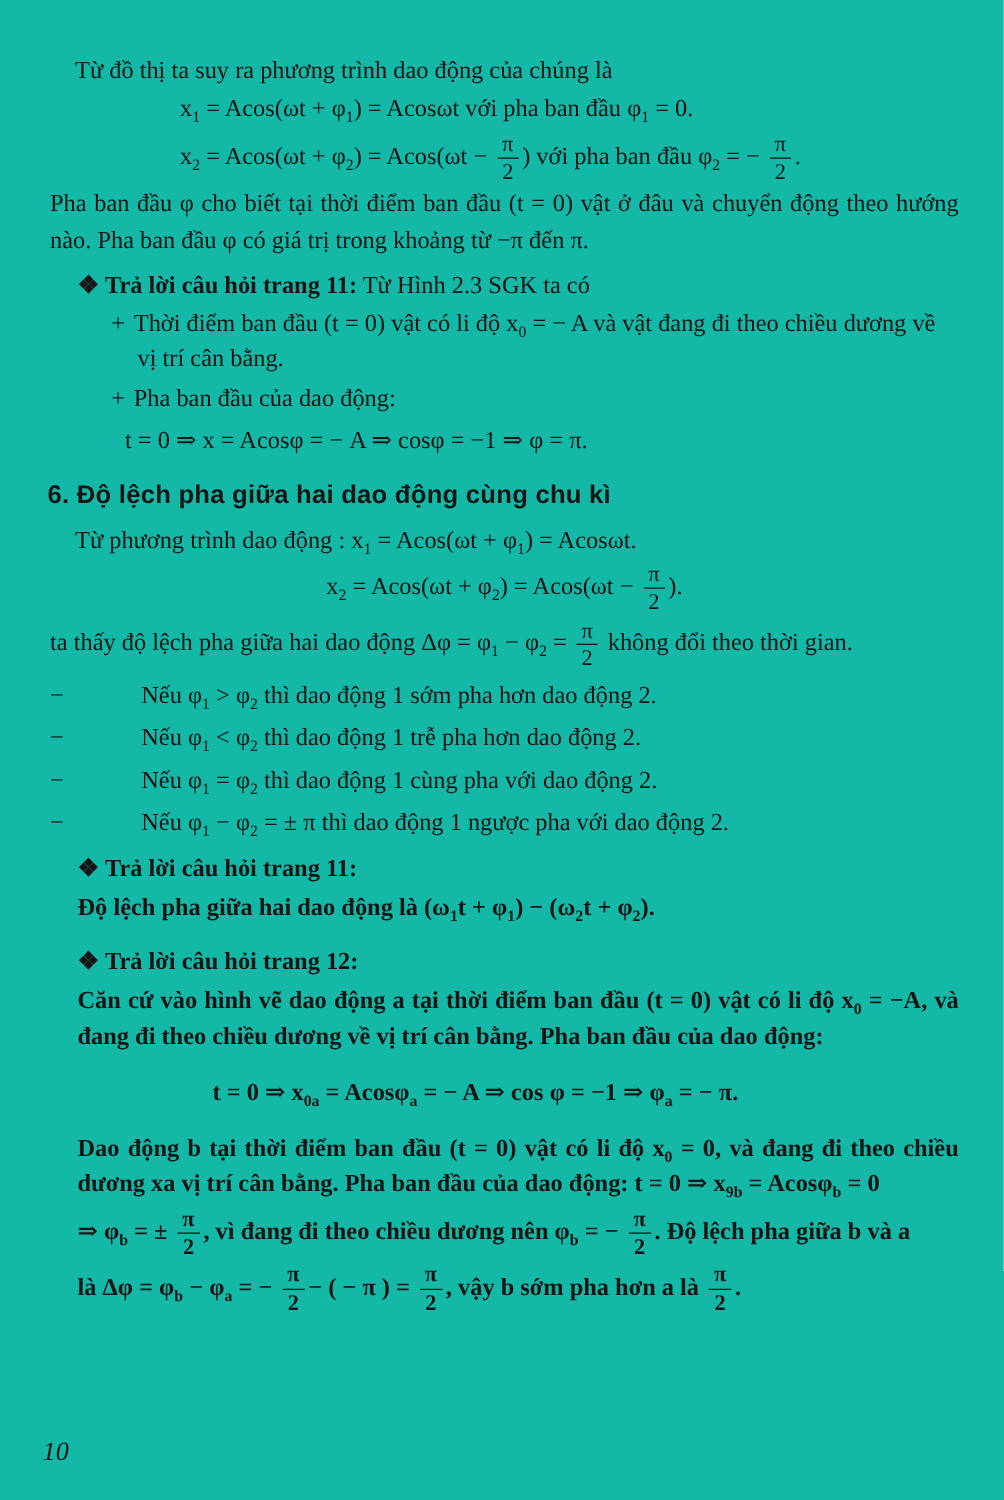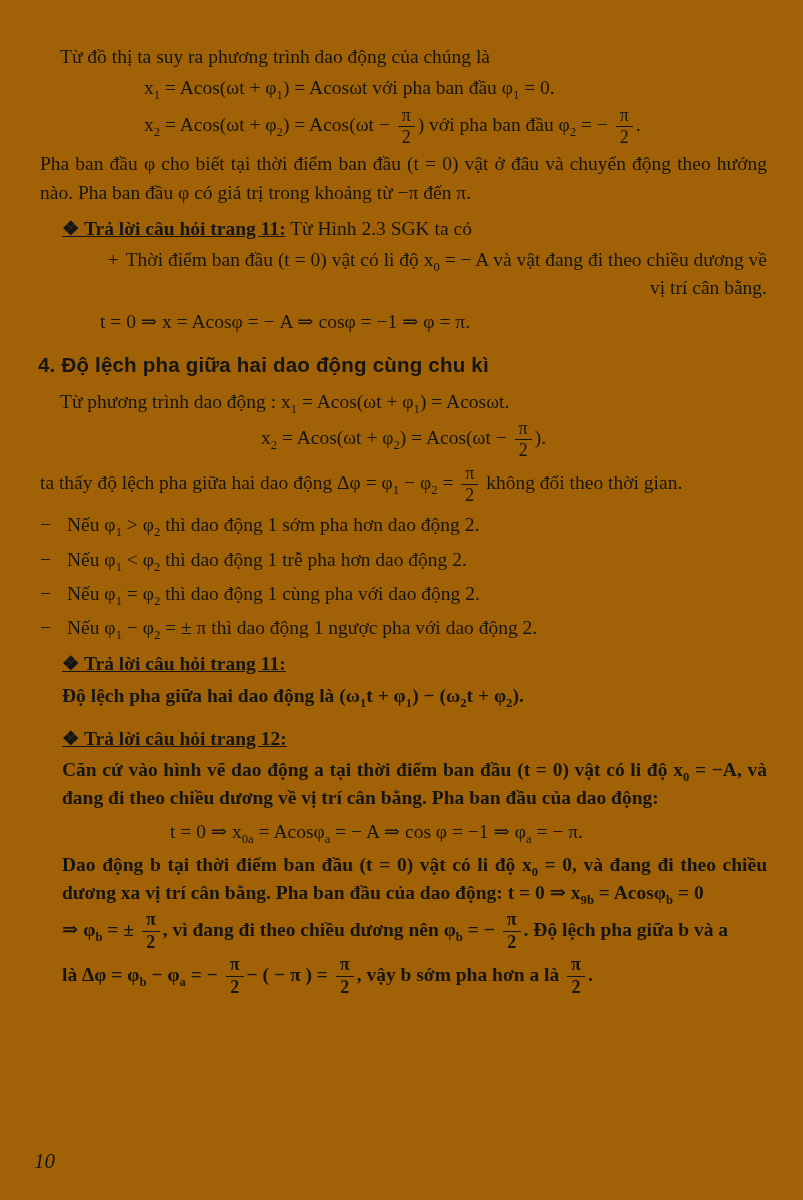--- a/index.html
+++ b/index.html
@@ -1,48 +1,48 @@
 <!DOCTYPE html>
 <html><head>
 <meta charset="utf-8">
 <style>
   html,body{margin:0;padding:0;background:#e8e8e8;}
   .page{
     width:803px;height:1200px;position:relative;overflow:hidden;
-    background:#a16207;
+    background:#14b8a6;
     font-family:"Liberation Serif","DejaVu Serif",serif;
     color:#151515;
     box-sizing:border-box;
   }
   .content{
     position:absolute;top:40px;left:40px;right:36px;
     font-size:19.5px;line-height:1.45;
   }
   .line{margin:3px 0;}
   sub{font-size:0.65em;line-height:0;}
-  b{font-weight:bold;text-decoration:underline;}
+  b{font-weight:bold;}
   
   .frac{display:inline-block;vertical-align:middle;text-align:center;line-height:1.08;margin:0 3px;}
   .frac .num{display:block;font-size:0.92em;padding:0 4px 1px;}
   .frac .den{display:block;font-size:0.92em;border-top:1.5px solid #151515;padding:1px 4px 0;}
   
   .para{text-align:justify;}
   .ind{text-indent:20px;}
   .f1{padding-left:104px;}
   .f2{padding-left:60px;margin:5px 0;}
-  .f3{padding-left:130px;margin:5px 0;}
+  .f3{padding-left:130px;margin:17px 0;font-weight:bold;}
   .fc{text-align:center;}
   .answer{margin:8px 0 3px 22px;}
   .answer-body{margin-left:22px;text-align:justify;font-weight:bold;}
   .gap{margin-top:15px;}
-  .plus{padding-left:70px;text-indent:-21px;margin:3px 0;text-align:right;}
+  .plus{padding-left:70px;text-indent:-21px;margin:3px 0;}
   .plus .marker{margin-right:7px;}
   .dash{display:flex;margin:6px 0;}
   .dash .marker{flex:0 0 27px;}
-  .dash .seg{flex:1;}
+  .dash .seg{flex:1;margin-left:46px;}
   .heading{
     font-family:"Liberation Sans","DejaVu Sans",sans-serif;
     font-weight:bold;font-size:20.5px;letter-spacing:0.2px;
     margin:14px 0 8px -2px;
   }
   .footer-page{
     position:absolute;left:34px;bottom:26px;
     font-size:21px;color:#151515;font-style:italic;
   }
 </style>
@@ -50,22 +50,23 @@
 <body>
 
 <div class="page">
   <div class="content">
       <div class="line para ind"><span class="seg">Từ đồ thị ta suy ra phương trình dao động của chúng là</span></div>
       <div class="line f1"><span class="seg">x<sub>1</sub> = Acos(ωt + φ<sub>1</sub>) = Acosωt với pha ban đầu φ<sub>1</sub> = 0.</span></div>
       <div class="line f1"><span class="seg">x<sub>2</sub> = Acos(ωt + φ<sub>2</sub>) = Acos(ωt − <span class="frac"><span class="num">π</span><span class="den">2</span></span>) với pha ban đầu φ<sub>2</sub> = − <span class="frac"><span class="num">π</span><span class="den">2</span></span>.</span></div>
       <div class="line para"><span class="seg">Pha ban đầu φ cho biết tại thời điểm ban đầu (t = 0) vật ở đâu và chuyển động theo hướng nào. Pha ban đầu φ có giá trị trong khoảng từ −π đến π.</span></div>
       <div class="line answer"><span class="seg"><b>❖ Trả lời câu hỏi trang 11:</b> Từ Hình 2.3 SGK ta có</span></div>
       <div class="line plus"><span class="marker">+</span><span class="seg">Thời điểm ban đầu (t = 0) vật có li độ x<sub>0</sub> = − A và vật đang đi theo chiều dương về vị trí cân bằng.</span></div>
+      <div class="line plus"><span class="marker">+</span><span class="seg">Pha ban đầu của dao động:</span></div>
       <div class="line f2"><span class="seg">t = 0 ⇒ x = Acosφ = − A ⇒ cosφ = −1 ⇒ φ = π.</span></div>
-      <div class="line heading"><span class="seg">4. Độ lệch pha giữa hai dao động cùng chu kì</span></div>
+      <div class="line heading"><span class="seg">6. Độ lệch pha giữa hai dao động cùng chu kì</span></div>
       <div class="line para ind"><span class="seg">Từ phương trình dao động : x<sub>1</sub> = Acos(ωt + φ<sub>1</sub>) = Acosωt.</span></div>
       <div class="line fc"><span class="seg">x<sub>2</sub> = Acos(ωt + φ<sub>2</sub>) = Acos(ωt − <span class="frac"><span class="num">π</span><span class="den">2</span></span>).</span></div>
       <div class="line para"><span class="seg">ta thấy độ lệch pha giữa hai dao động Δφ = φ<sub>1</sub> − φ<sub>2</sub> = <span class="frac"><span class="num">π</span><span class="den">2</span></span> không đổi theo thời gian.</span></div>
       <div class="line dash">
         <span class="marker">−</span>
         <span class="seg">Nếu φ<sub>1</sub> &gt; φ<sub>2</sub> thì dao động 1 sớm pha hơn dao động 2.</span>
       </div>
       <div class="line dash">
         <span class="marker">−</span>
         <span class="seg">Nếu φ<sub>1</sub> &lt; φ<sub>2</sub> thì dao động 1 trễ pha hơn dao động 2.</span>

